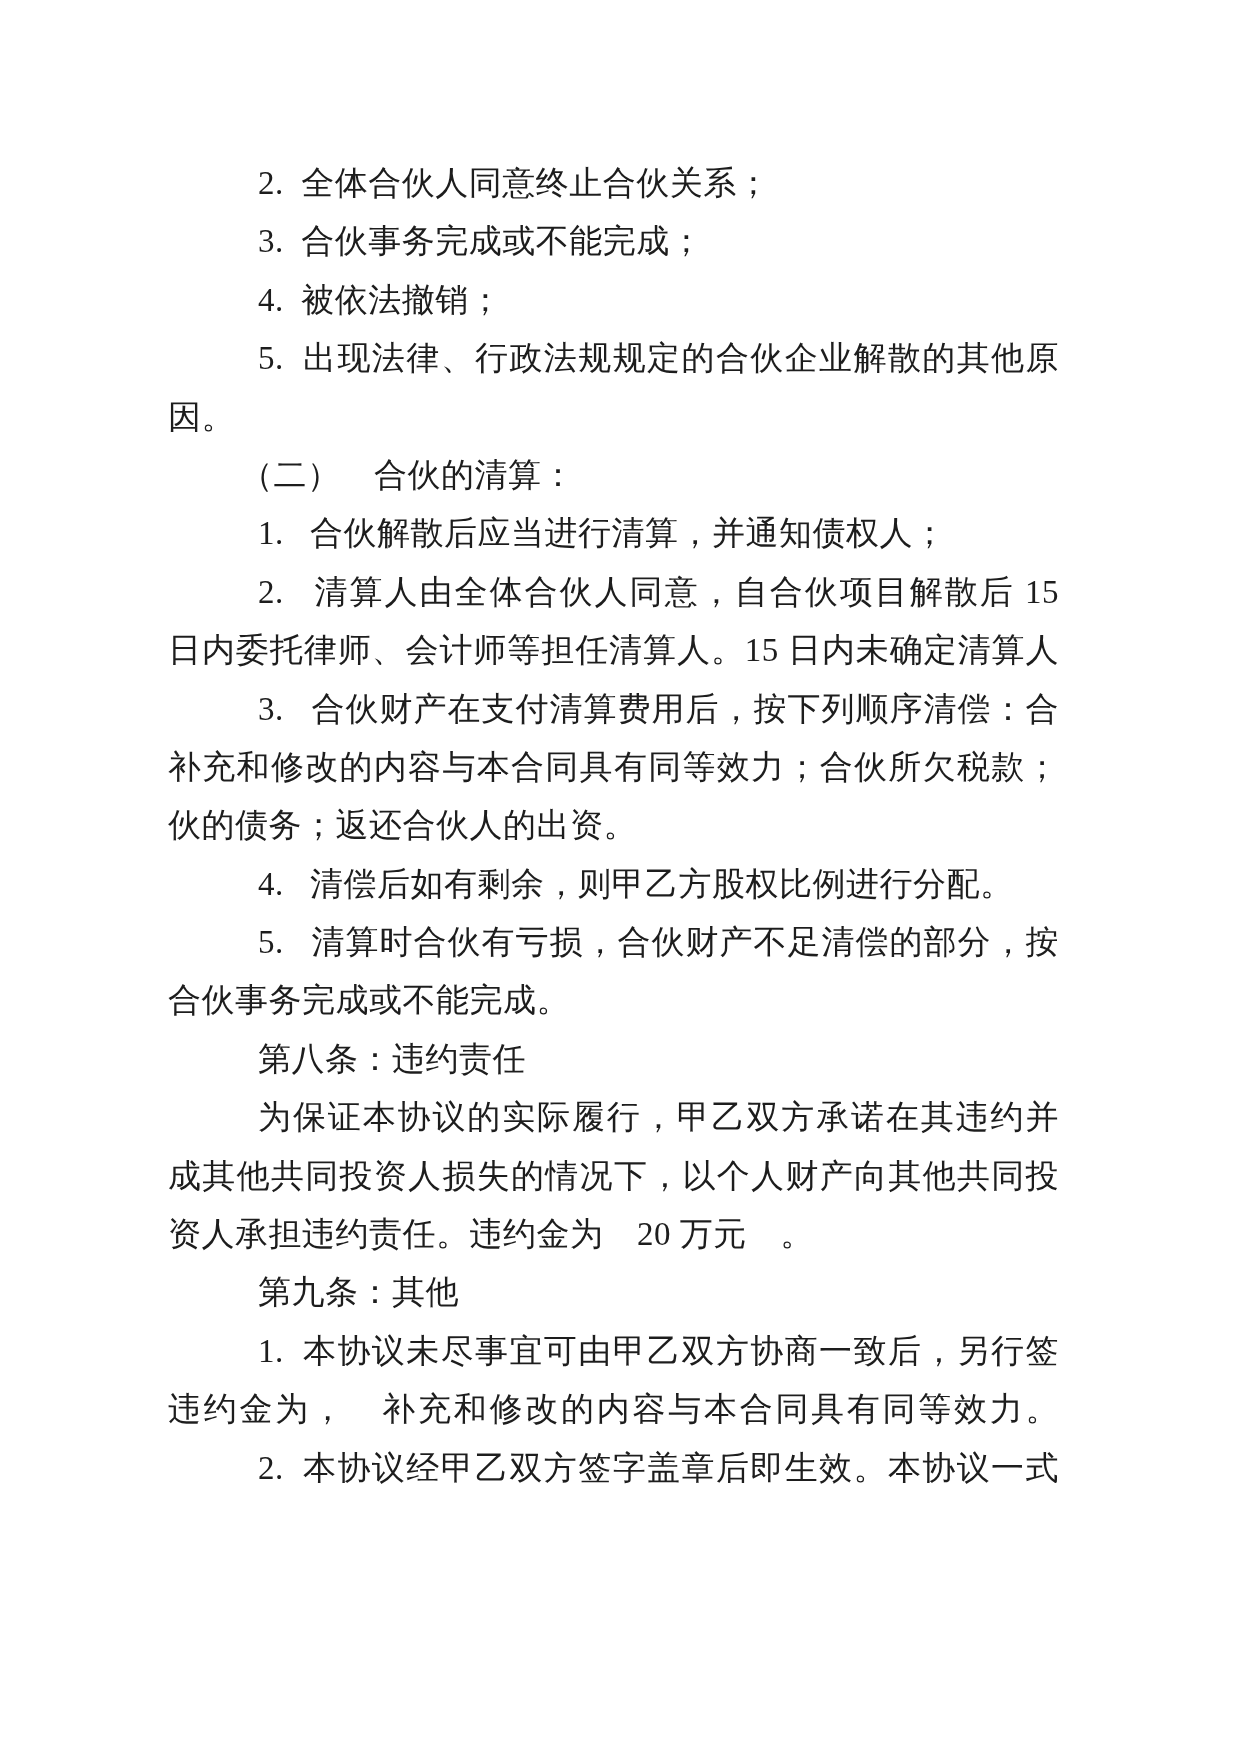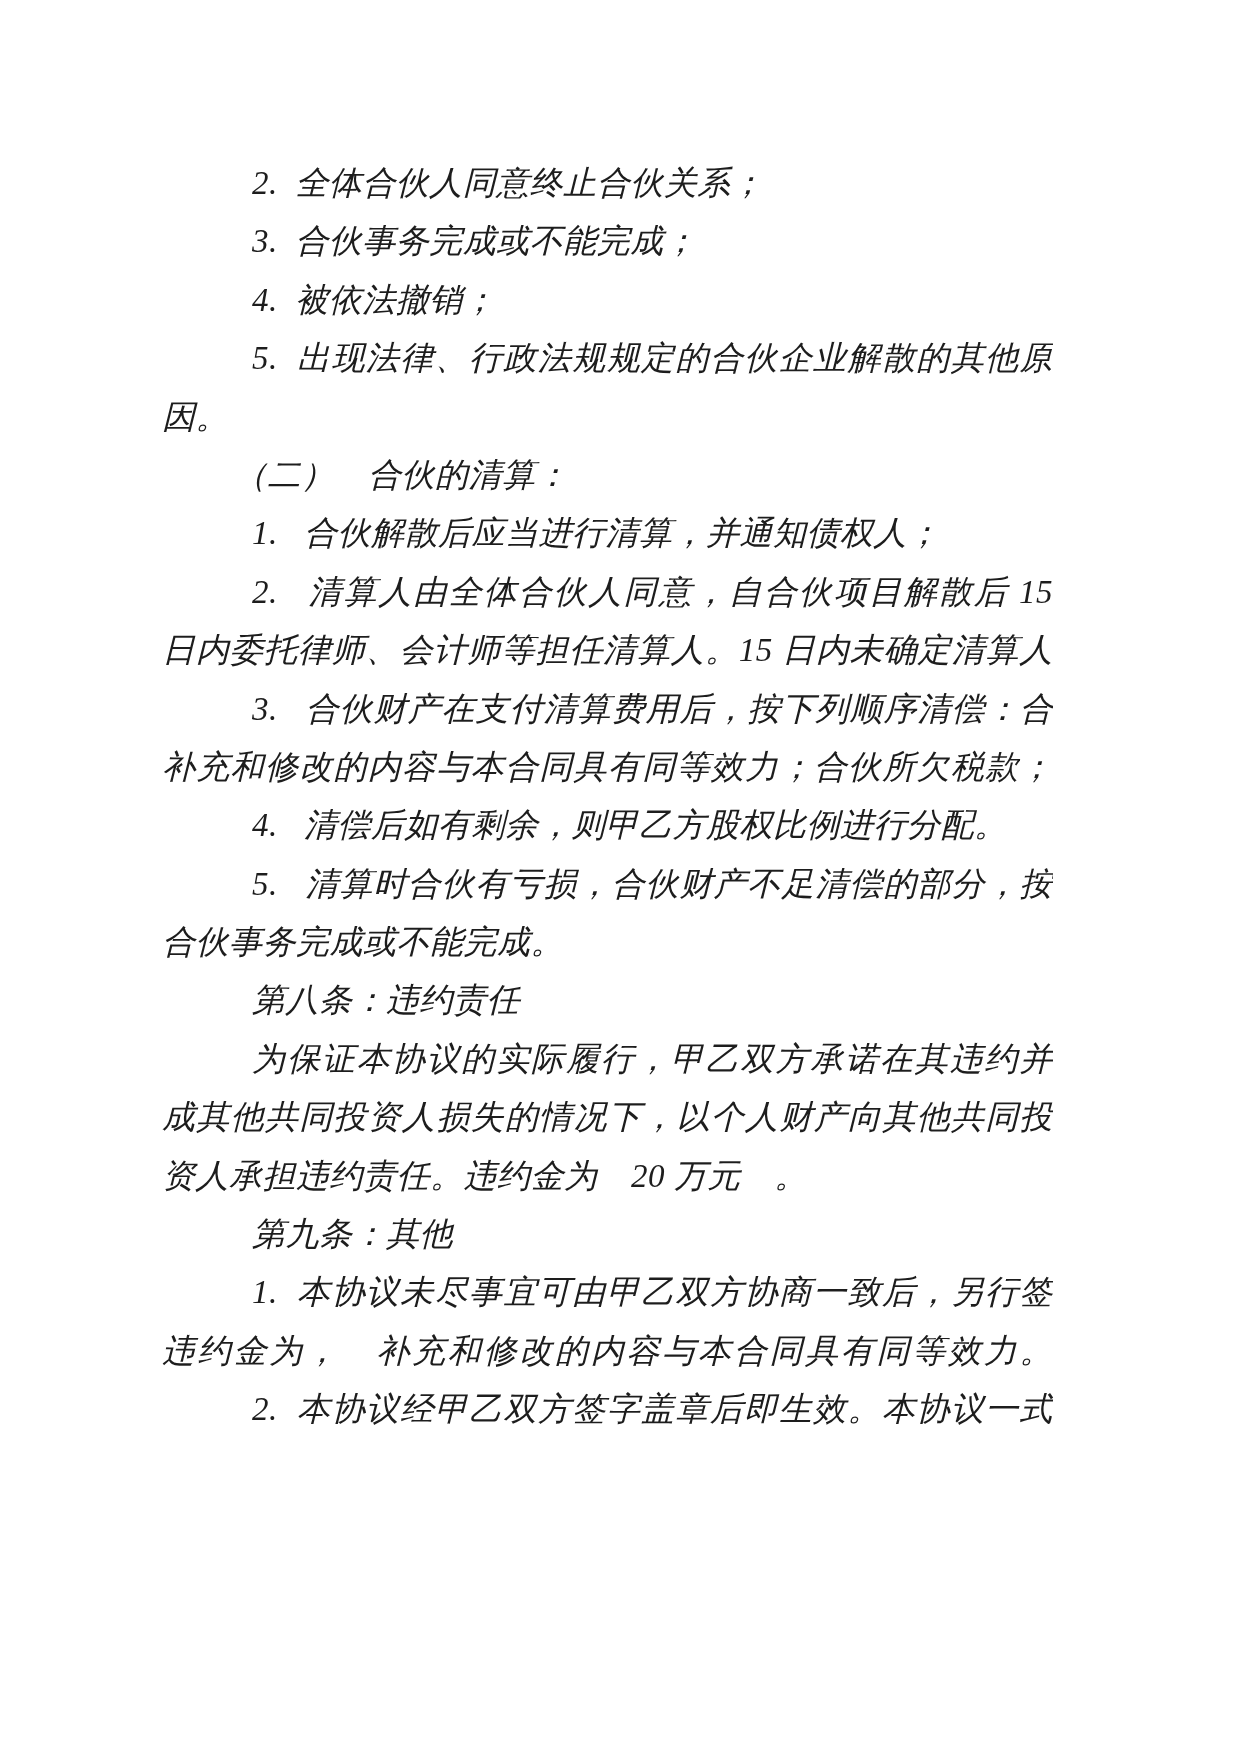--- a/index.html
+++ b/index.html
@@ -17,24 +17,23 @@
     position: absolute;
     left: 0; top: 0;
     width: 1241px;
     height: 1754px;
     background: #ffffff;
     color: #1d1d1d;
     overflow: hidden;
   }
   .text-block {
     position: absolute;
-    left: 162px;
+    left: 168px;
     top: 154px;
     width: 891px;
-    font-style: italic;
   }
   .line {
     font-size: 33px;
     line-height: 58.4px;
     height: 58.4px;
     letter-spacing: 0.5px;
     white-space: pre-wrap;
     overflow: hidden;
     font-weight: 400;
   }
@@ -58,20 +57,21 @@
       <div class="line indent-item"><span class="line-text">3.&nbsp;&nbsp;合伙事务完成或不能完成；</span></div>
       <div class="line indent-item"><span class="line-text">4.&nbsp;&nbsp;被依法撤销；</span></div>
       <div class="line indent-item justify"><span class="line-text">5.&nbsp;&nbsp;出现法律、行政法规规定的合伙企业解散的其他原</span></div>
       <div class="line indent-none"><span class="line-text">因。</span></div>
       <div class="line indent-paren"><span class="line-text">（二）　合伙的清算：</span></div>
       <div class="line indent-item"><span class="line-text">1.&nbsp;&nbsp;&nbsp;合伙解散后应当进行清算，并通知债权人；</span></div>
       <div class="line indent-item justify"><span class="line-text">2.&nbsp;&nbsp;&nbsp;清算人由全体合伙人同意，自合伙项目解散后 15</span></div>
       <div class="line indent-none justify"><span class="line-text">日内委托律师、会计师等担任清算人。15 日内未确定清算人</span></div>
       <div class="line indent-item justify"><span class="line-text">3.&nbsp;&nbsp;&nbsp;合伙财产在支付清算费用后，按下列顺序清偿：合</span></div>
       <div class="line indent-none justify"><span class="line-text">补充和修改的内容与本合同具有同等效力；合伙所欠税款；合</span></div>
+      <div class="line indent-none"><span class="line-text">伙的债务；返还合伙人的出资。</span></div>
       <div class="line indent-item"><span class="line-text">4.&nbsp;&nbsp;&nbsp;清偿后如有剩余，则甲乙方股权比例进行分配。</span></div>
       <div class="line indent-item justify"><span class="line-text">5.&nbsp;&nbsp;&nbsp;清算时合伙有亏损，合伙财产不足清偿的部分，按</span></div>
       <div class="line indent-none"><span class="line-text">合伙事务完成或不能完成。</span></div>
       <div class="line indent-head"><span class="line-text">第八条：违约责任</span></div>
       <div class="line indent-head justify"><span class="line-text">为保证本协议的实际履行，甲乙双方承诺在其违约并造</span></div>
       <div class="line indent-none justify"><span class="line-text">成其他共同投资人损失的情况下，以个人财产向其他共同投</span></div>
       <div class="line indent-none"><span class="line-text">资人承担违约责任。违约金为　20 万元　。</span></div>
       <div class="line indent-head"><span class="line-text">第九条：其他</span></div>
       <div class="line indent-item justify"><span class="line-text">1.&nbsp;&nbsp;本协议未尽事宜可由甲乙双方协商一致后，另行签</span></div>
       <div class="line indent-none justify"><span class="line-text">违约金为，　补充和修改的内容与本合同具有同等效力。</span></div>

